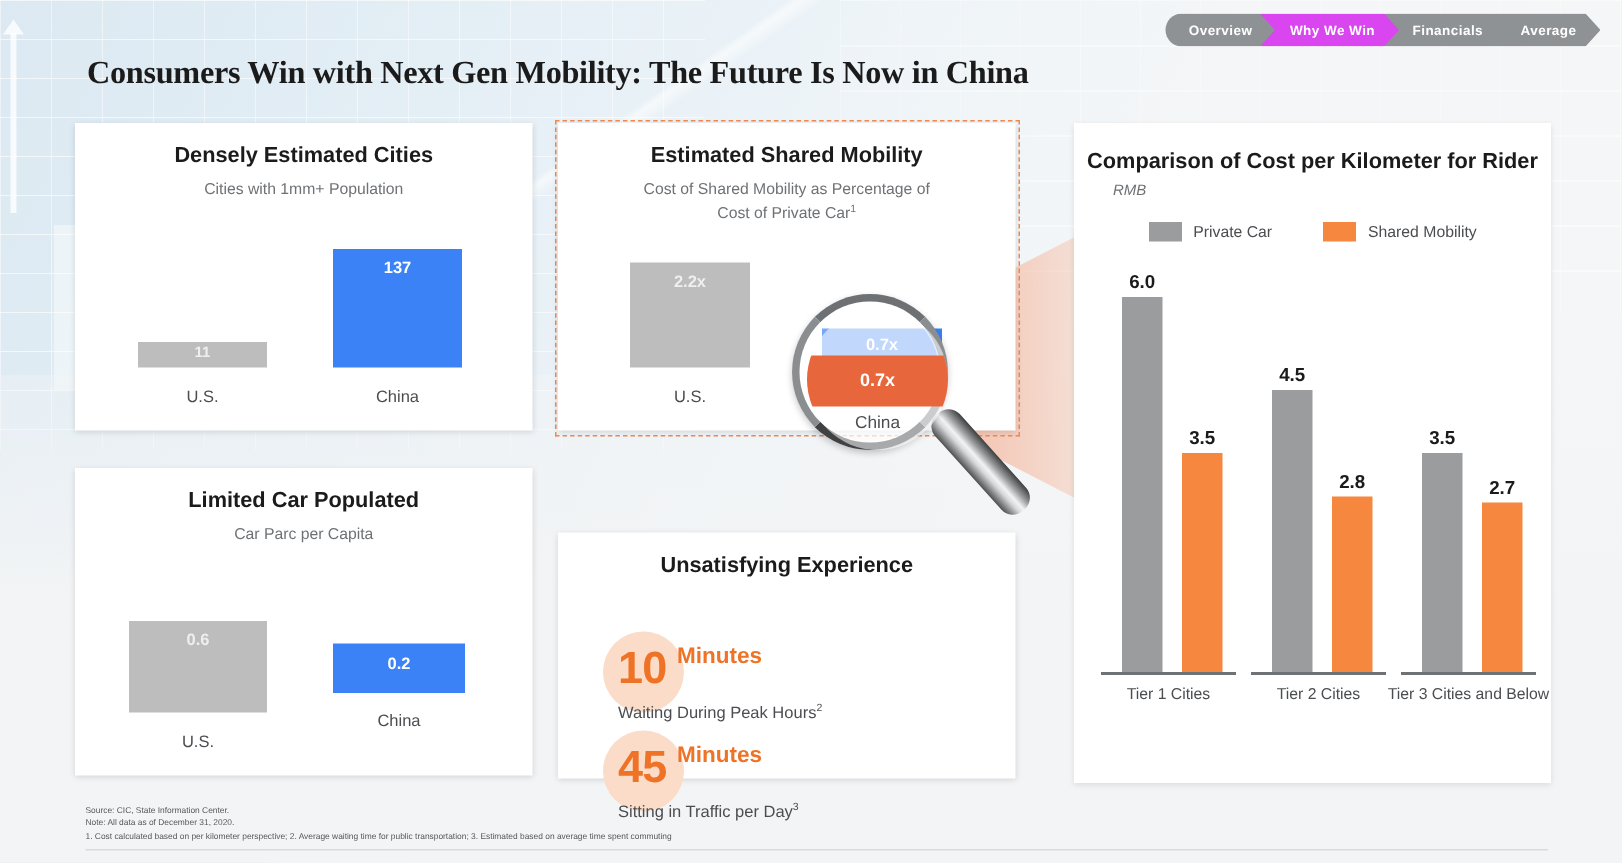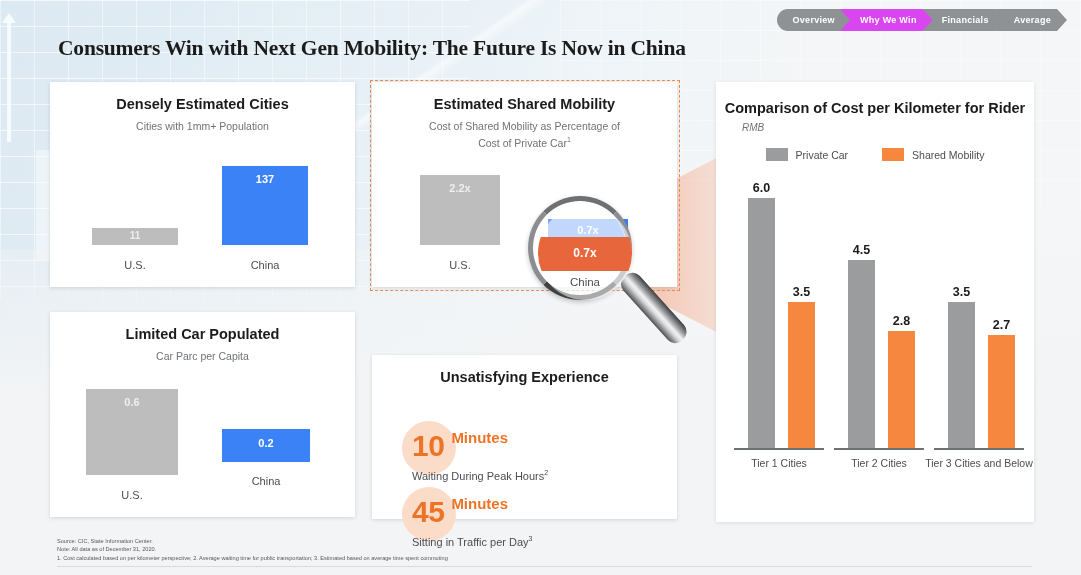--- a/index.html
+++ b/index.html
@@ -319,21 +319,21 @@
     </div>
     <div class="mini-lbl" style="left:176px; width:80px; bottom:16px;">China</div>
   </div>
 </div>
 <div class="dashed-hl" id="hl-aff"></div>
 
 <div class="card" id="card-own">
   <div class="card-title">Limited Car Populated</div>
   <div class="card-sub">Car Parc per Capita</div>
   <div class="mini">
-    <div class="mini-bar gray" style="left:36px; bottom:42px; width:92px; height:86px;">
+    <div class="mini-bar gray" style="left:36px; bottom:42px; width:92px; height:61px;">
       <div class="mini-val" style="color:#efefef;">0.6</div>
     </div>
     <div class="mini-lbl" style="left:36px; width:92px; bottom:16px;">U.S.</div>
     <div class="mini-bar orange" style="left:172px; bottom:55px; width:88px; height:33px;">
       <div class="mini-val" style="top:8px;">0.2</div>
     </div>
     <div class="mini-lbl" style="left:172px; width:88px; bottom:30px;">China</div>
   </div>
 </div>
 

